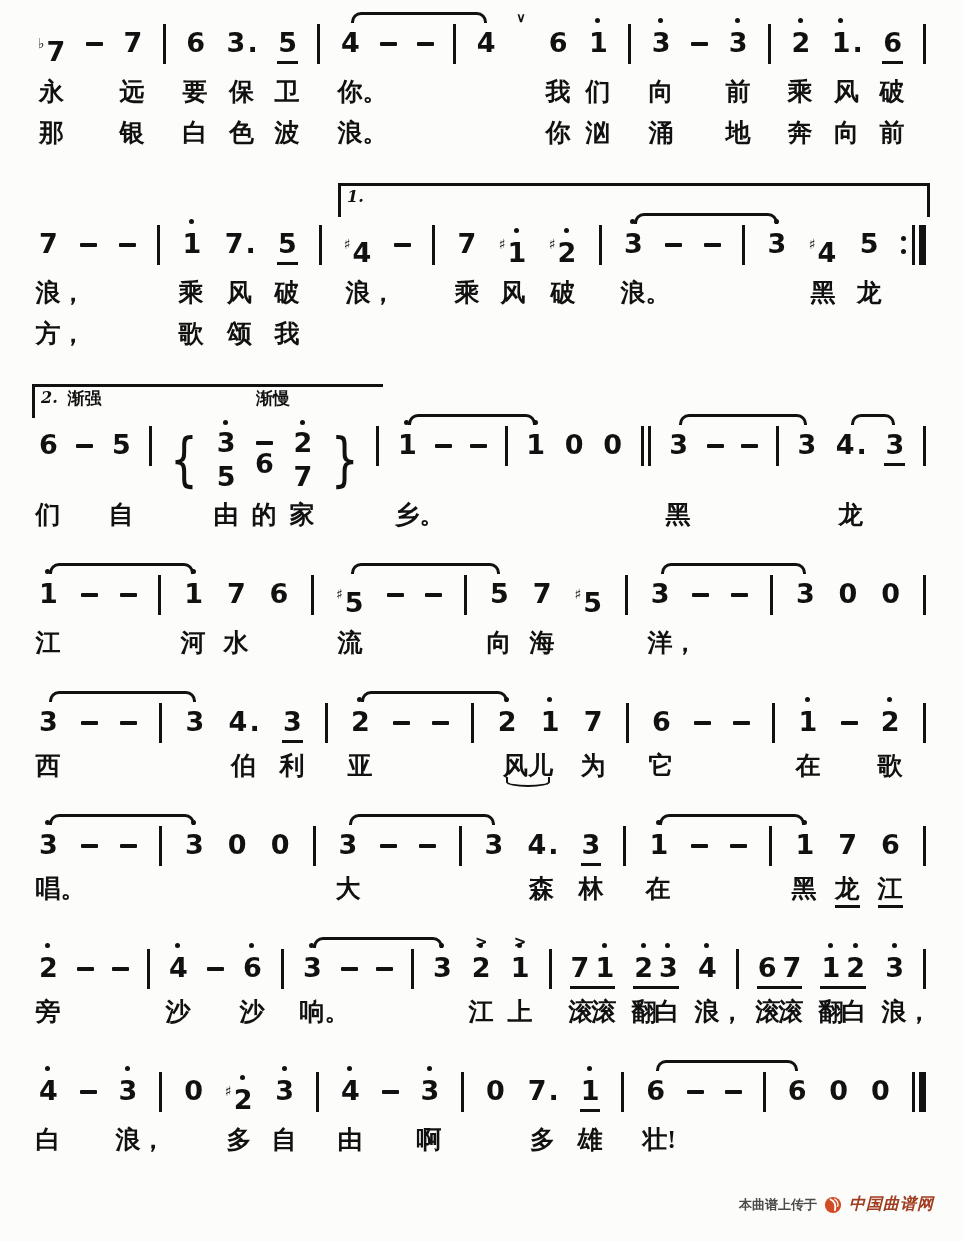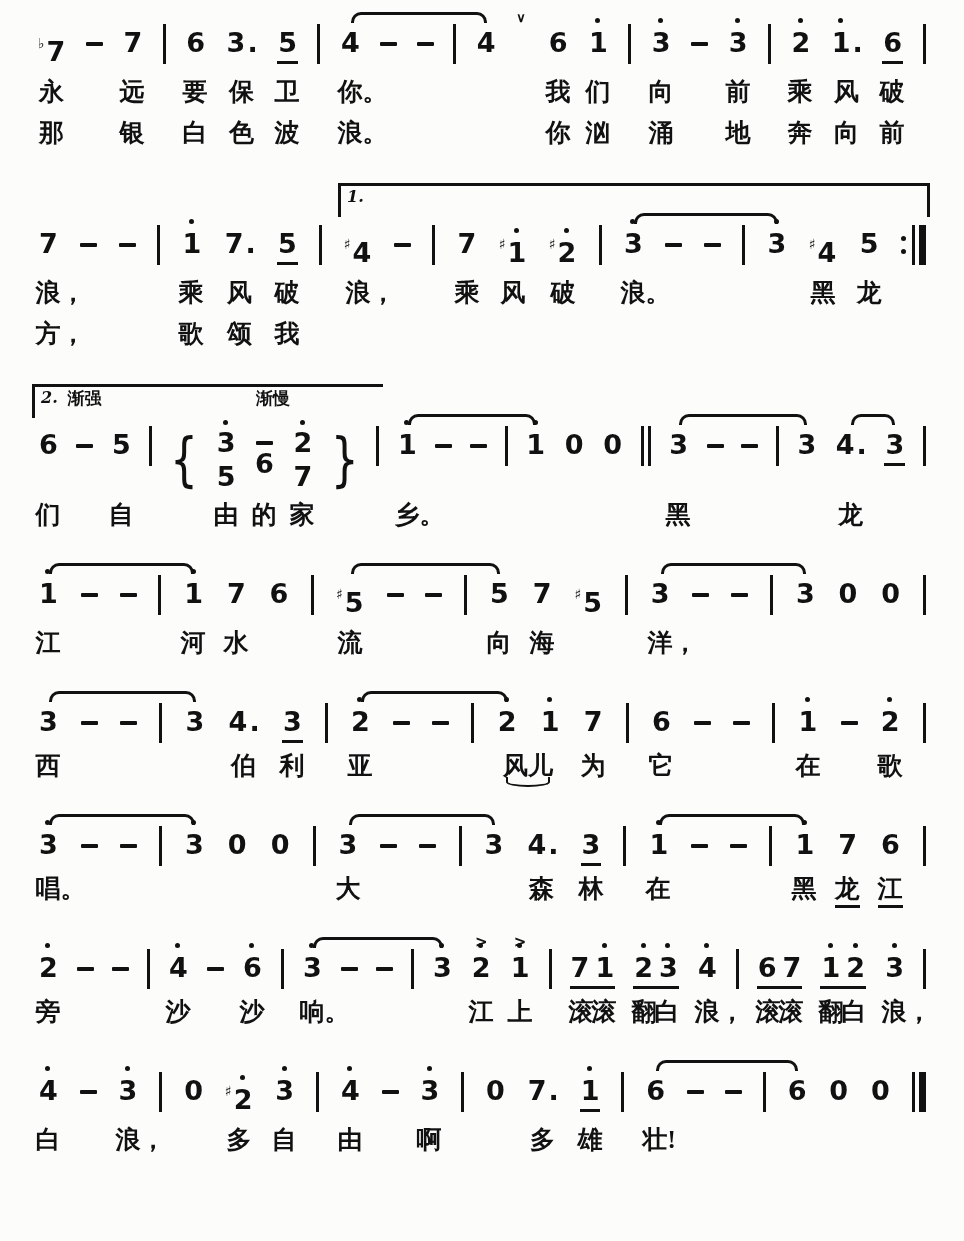--- a/index.html
+++ b/index.html
@@ -456,13 +456,24 @@
           <span class="syl" style="left: 235.5px;">自</span>
           <span class="syl" style="left: 301.5px;">由</span>
           <span class="syl" style="left: 380.5px;">啊</span>
           <span class="syl" style="left: 494px;">多</span>
           <span class="syl" style="left: 541.5px;">雄</span>
           <span class="syl" style="left: 606.5px;">壮!</span>
         </div>
         <div class="slur" style="left: 619.5px; width: 142px; top: 0px;"></div>
       </div>
     </div>
+  <div class="footer">
+    <span class="fj">本曲谱上传于</span>
+    <span class="logo">
+      <svg viewBox="0 0 20 20" width="18" height="18">
+        <circle cx="10" cy="10" r="9" fill="#d14b24"></circle>
+        <path d="M6.5 3.5 q8 3 5.5 13" stroke="#fff" fill="none" stroke-width="2"></path>
+        <path d="M11.5 3 q5.5 3.5 3.5 9" stroke="#fff" fill="none" stroke-width="1.4"></path>
+      </svg>
+    </span>
+    <span class="site">中国曲谱网</span>
+  </div>
 </div>
 
 </body></html>

